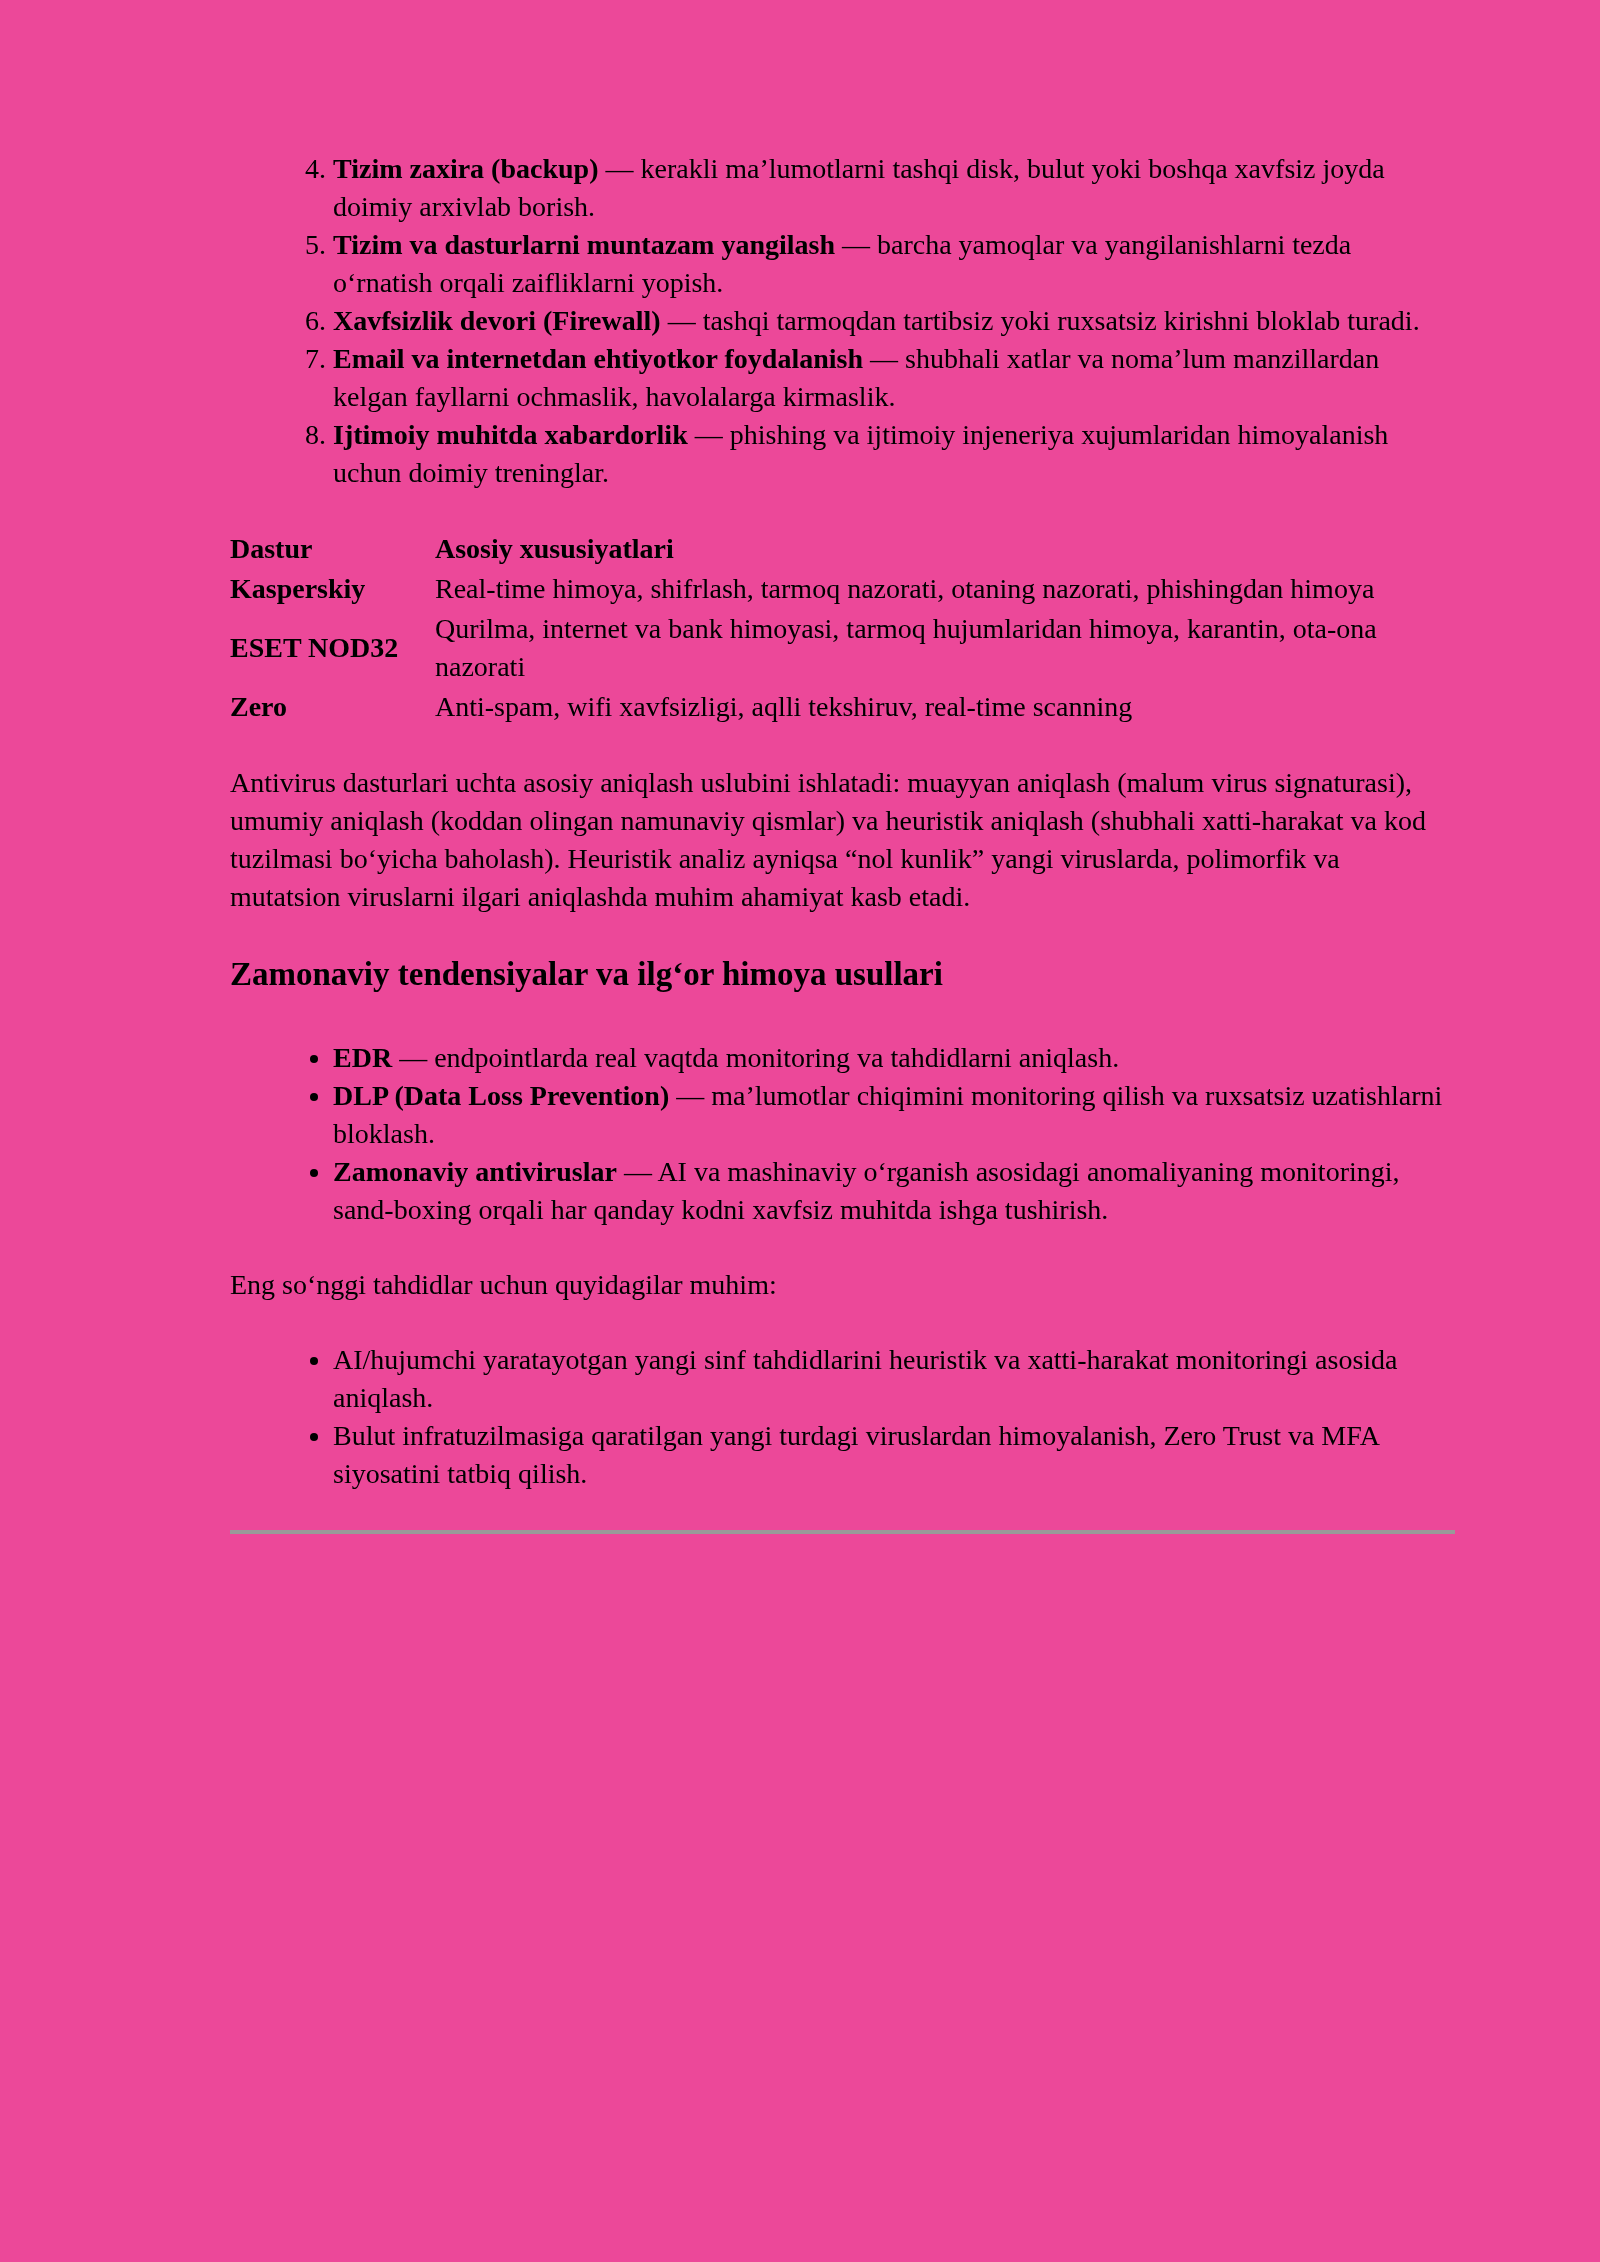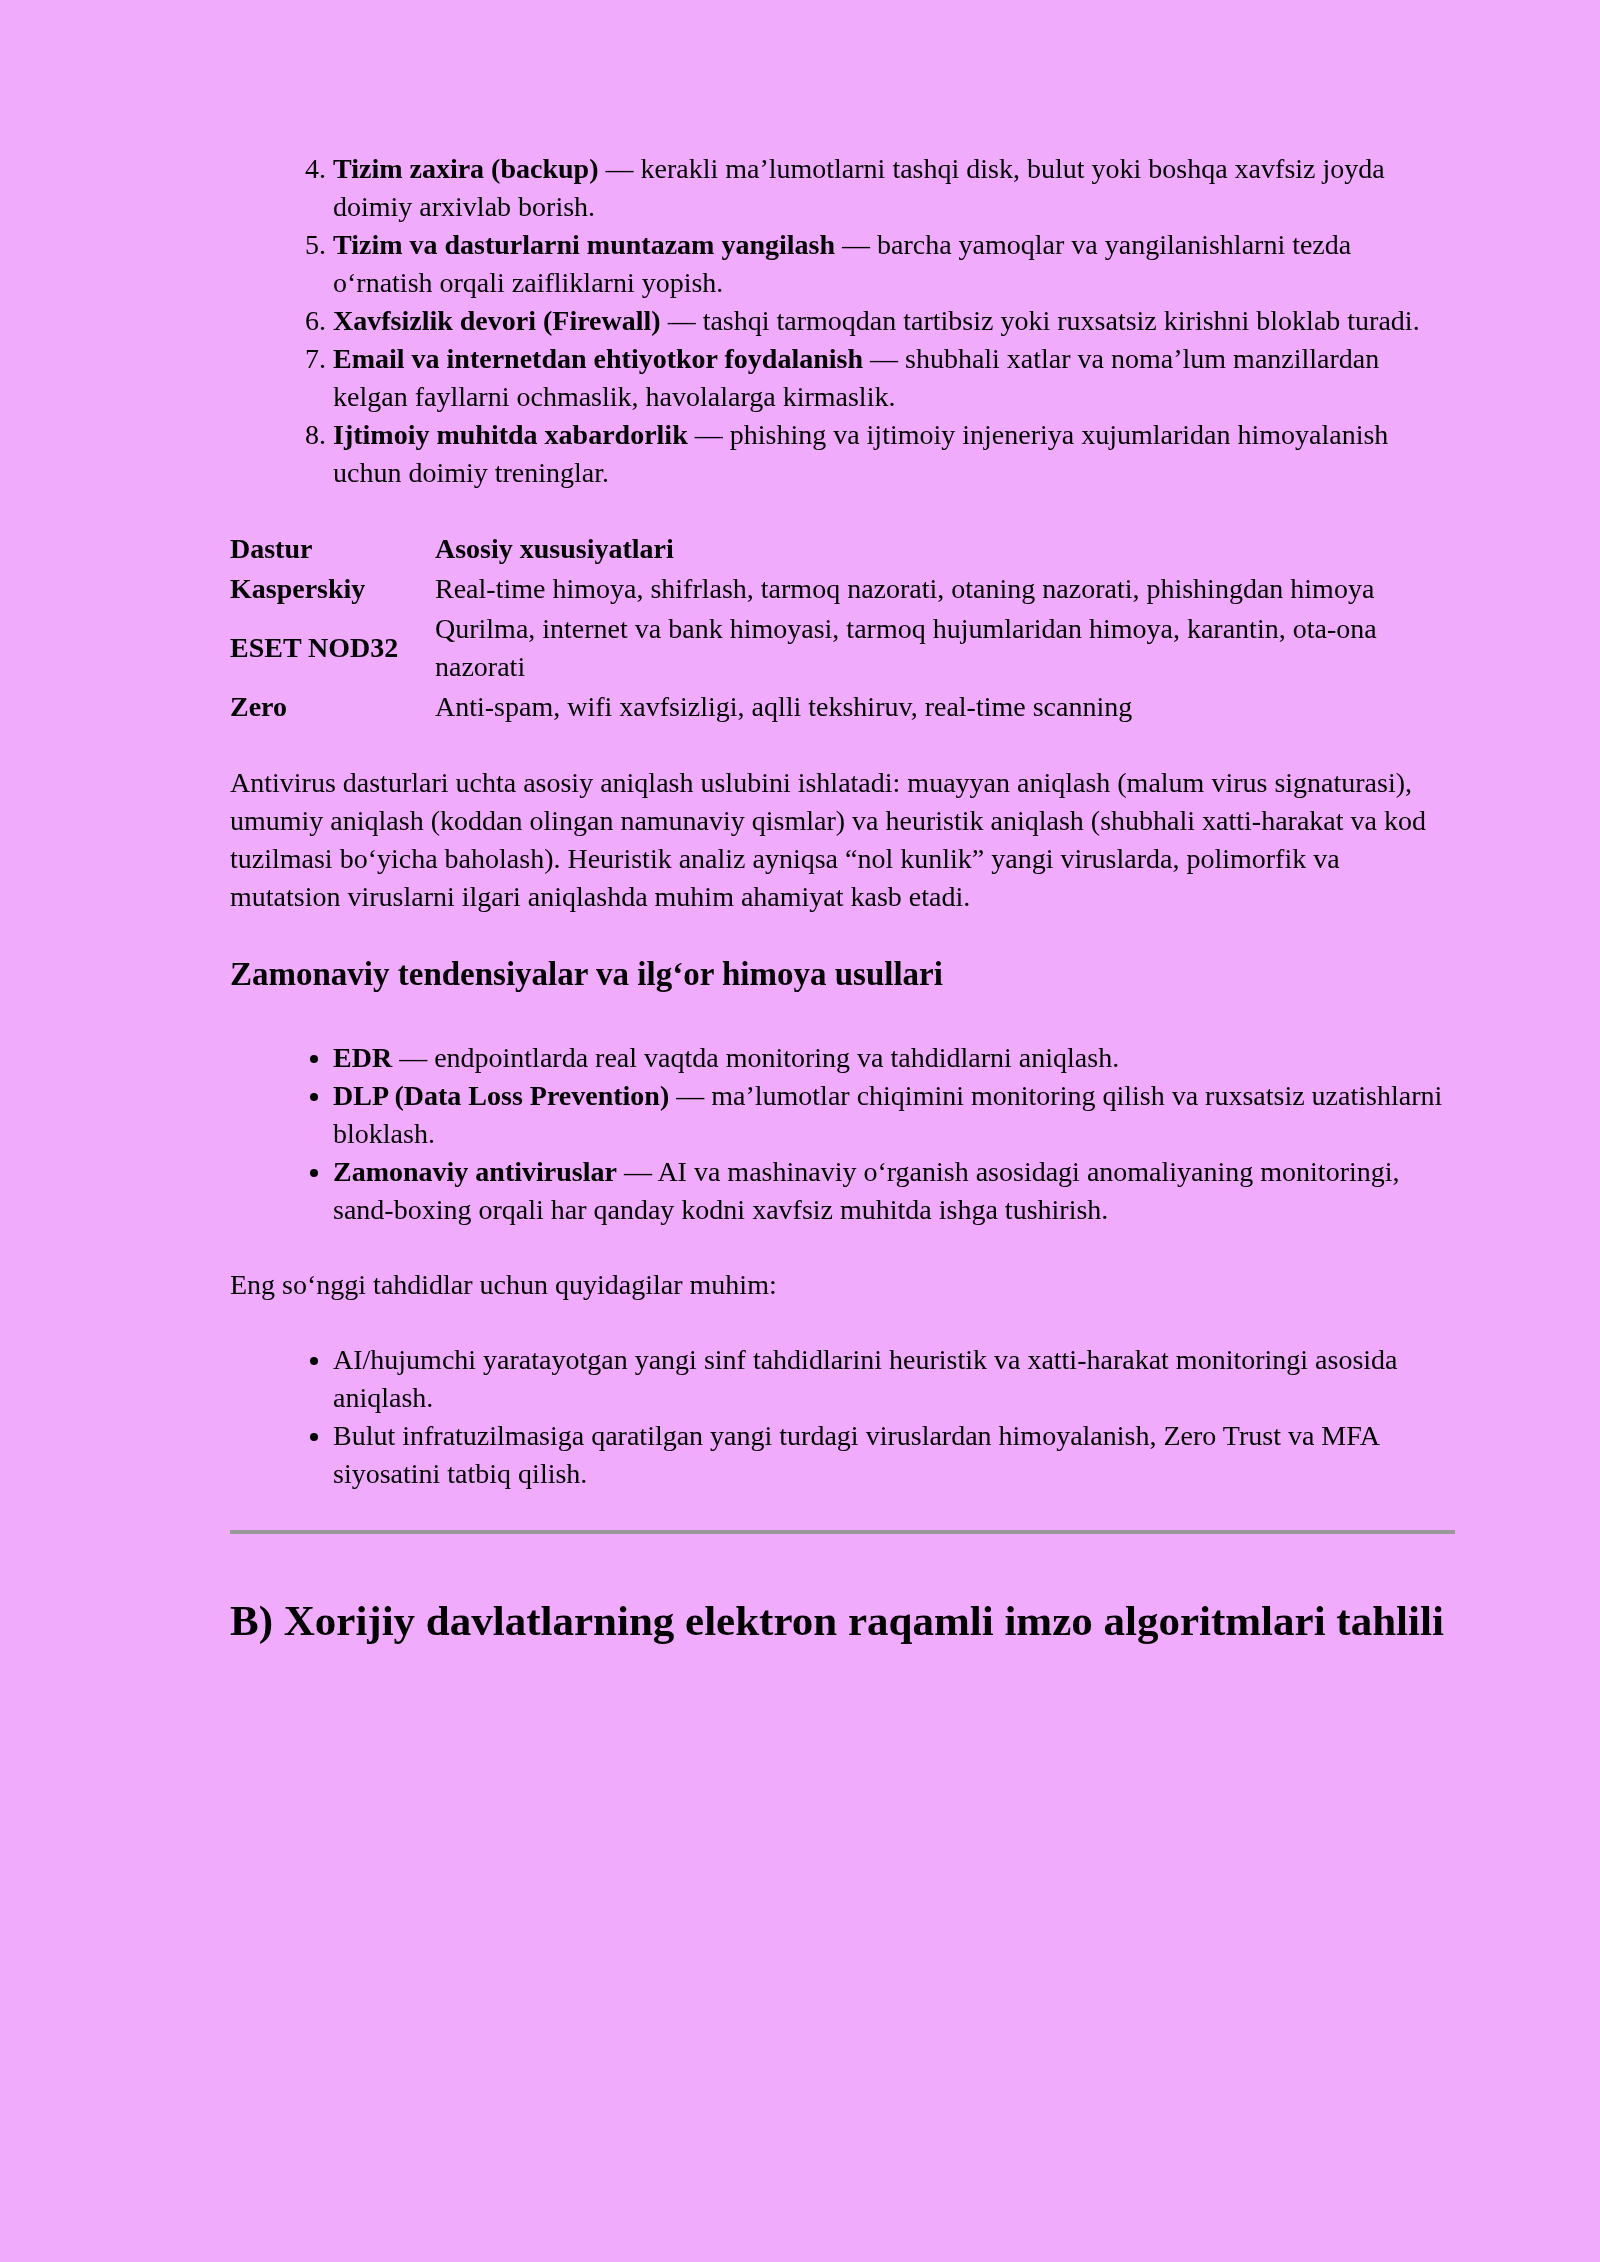--- a/index.html
+++ b/index.html
@@ -11,21 +11,21 @@
   body {
     font-family: "Liberation Serif", "DejaVu Serif", serif;
     font-size: 28px;
     line-height: 38px;
   }
   .page {
     width: 1600px;
     min-height: 2262px;
     box-sizing: border-box;
     padding: 150px 145px 200px 230px;
-    background: #f0abfc;
+    background: #ec4899;
   }
   ol.num-list {
     margin: 0 0 37px 0;
     padding: 0 0 0 103px;
   }
   ul.bullet-list {
     margin: 34px 0 37px 0;
     padding: 0 0 0 103px;
     list-style-type: disc;
   }
@@ -121,15 +121,14 @@
 
   <p>Eng soʻnggi tahdidlar uchun quyidagilar muhim:</p>
 
   <ul class="bullet-list" id="bullets-latest">
       <li>AI/hujumchi yaratayotgan yangi sinf tahdidlarini heuristik va xatti-harakat monitoringi asosida aniqlash.</li>
       <li>Bulut infratuzilmasiga qaratilgan yangi turdagi viruslardan himoyalanish, Zero Trust va MFA siyosatini tatbiq qilish.</li>
     </ul>
 
   <hr class="divider">
 
-  <h1 class="big-heading">B) Xorijiy davlatlarning elektron raqamli imzo algoritmlari tahlili</h1>
 
 </div>
 
 </body></html>

